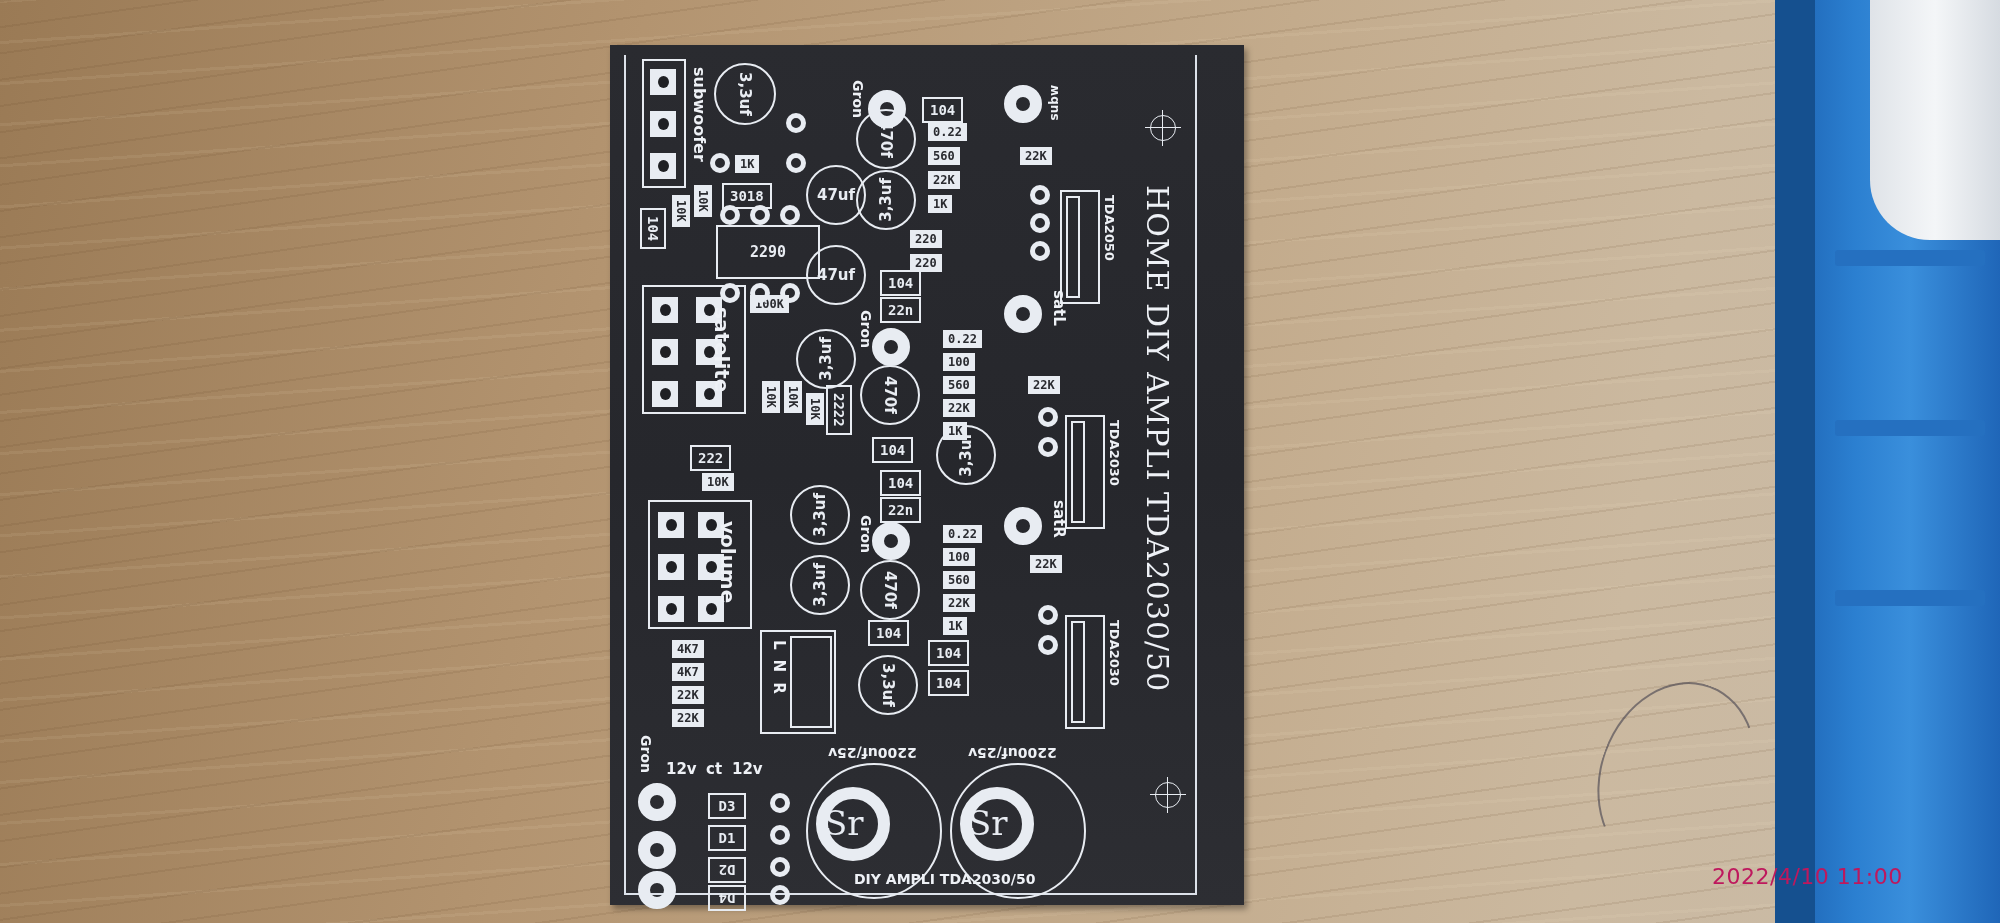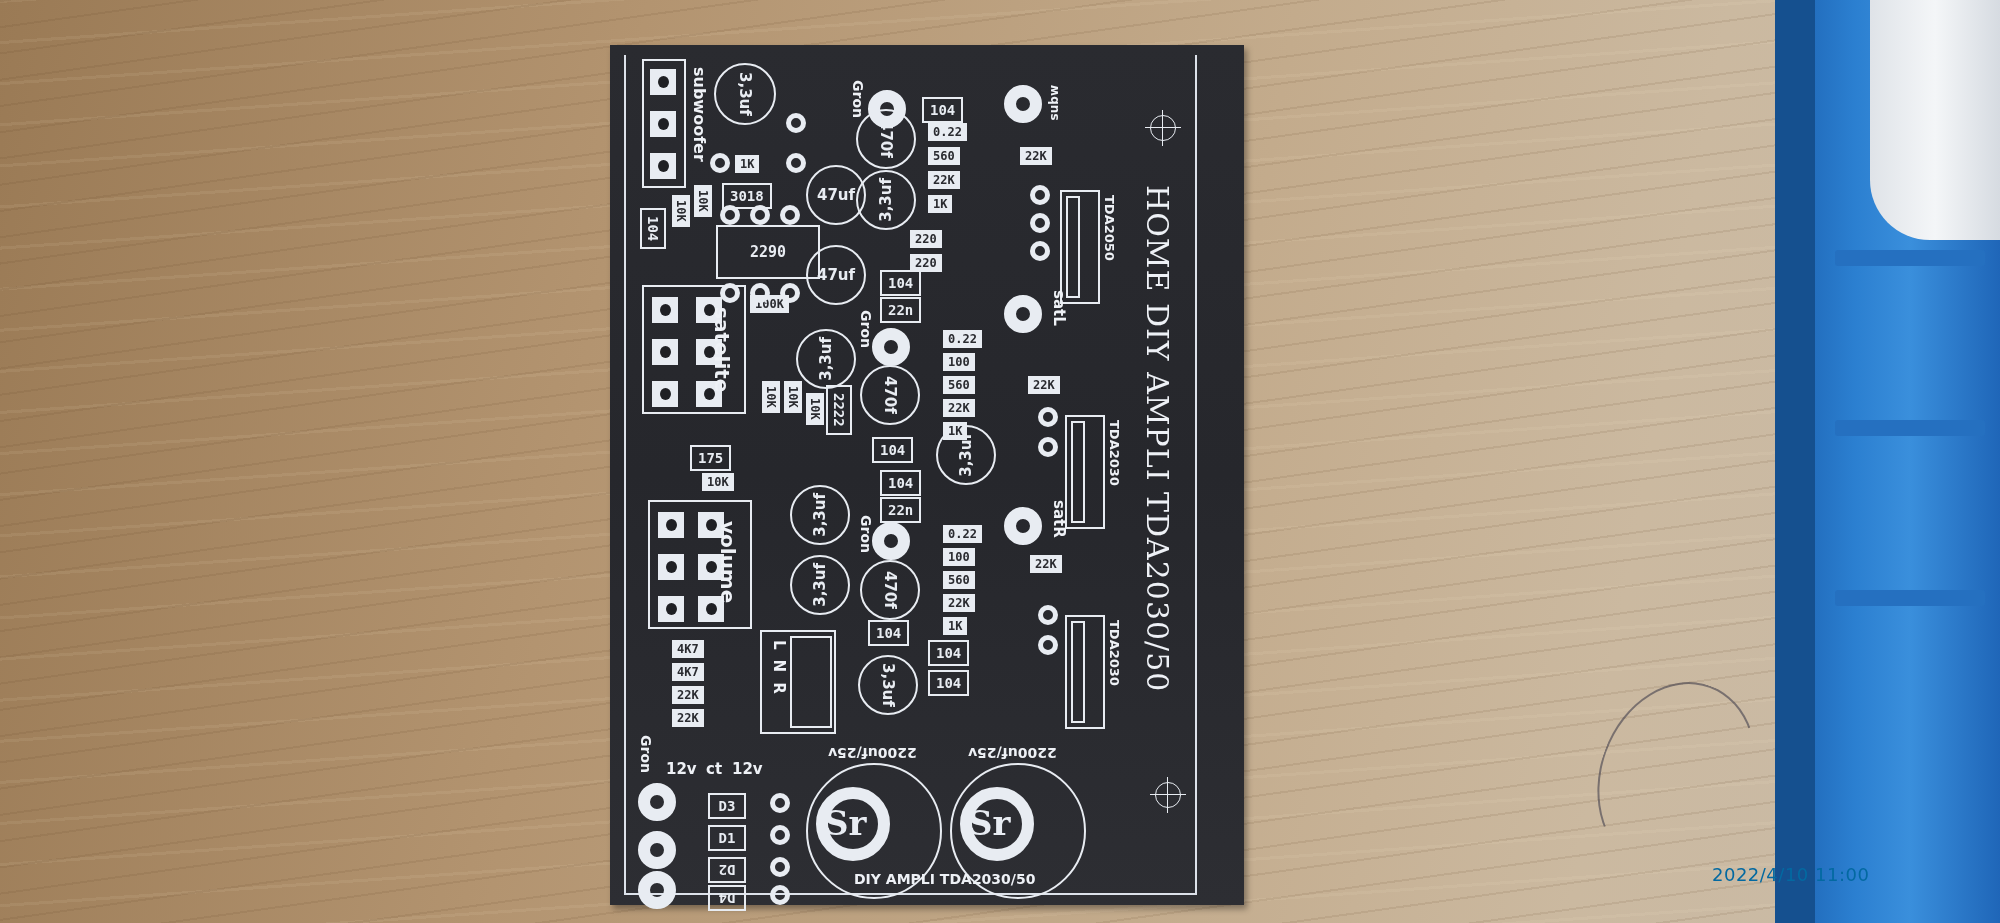--- a/index.html
+++ b/index.html
@@ -62,30 +62,30 @@
     .ic {
       position: absolute; border: 2px solid #e8ecf2; color: #e8ecf2; font-size: 15px; font-weight: bold;
       display: flex; align-items: center; justify-content: center; font-family: "DejaVu Sans Mono", monospace;
     }
     .tda {
       position: absolute; border: 2px solid #e8ecf2; width: 36px; height: 110px;
     }
     .tda::before { content: ""; position: absolute; left: 4px; top: 4px; width: 10px; height: 98px; border: 2px solid #e8ecf2; }
     .bigcap { position: absolute; border: 2px solid #e8ecf2; border-radius: 50%; }
     .bigcap .ring { position: absolute; border: 12px solid #e8ecf2; border-radius: 50%; }
-    .bigcap .logo { position: absolute; font-family: "DejaVu Serif", serif; font-weight: bold; font-size: 34px; color: #e8ecf2; }
+    .bigcap .logo { position: absolute; font-family: "DejaVu Serif", serif; font-weight: normal; font-size: 34px; color: #e8ecf2; }
     .fiducial { position: absolute; width: 24px; height: 24px; border: 1px solid #e8ecf2; border-radius: 50%; }
     .fiducial::before { content: ""; position: absolute; left: -6px; top: 11px; width: 36px; height: 1px; background: #e8ecf2; }
     .fiducial::after { content: ""; position: absolute; left: 11px; top: -6px; width: 1px; height: 36px; background: #e8ecf2; }
     .diode {
       position: absolute; border: 2px solid #e8ecf2; color: #e8ecf2; font-size: 14px; font-weight: bold;
       width: 34px; height: 22px; line-height: 22px; text-align: center; font-family: "DejaVu Sans Mono", monospace;
     }
     .timestamp {
-      position: absolute; left: 1712px; top: 864px; font-size: 18px; color: #0369a1;
+      position: absolute; left: 1712px; top: 864px; font-size: 22px; color: #be185d;
       font-family: "DejaVu Sans", sans-serif; letter-spacing: 0.5px;
     }
     .rot180 { transform: rotate(180deg); }
   </style>
 </head>
 <body>
 
 <div class="scene">
   <div class="pencil-mark"></div>
 
@@ -200,21 +200,21 @@
     <div class="res" style="left:125px; top:110px">1K</div>
     <div class="capbox" style="left:112px; top:138px">3018</div>
     <div class="res vtext" style="left:62px; top:150px; height:auto; width:18px; padding:5px 0">10K</div>
     <div class="res vtext" style="left:84px; top:140px; height:auto; width:18px; padding:5px 0">10K</div>
     <div class="capbox vtext" style="left:30px; top:163px; height:auto; width:22px; padding:6px 0">104</div>
     <div class="res" style="left:140px; top:250px">100K</div>
     <div class="res vtext" style="left:152px; top:336px; height:auto; width:18px; padding:5px 0">10K</div>
     <div class="res vtext" style="left:174px; top:336px; height:auto; width:18px; padding:5px 0">10K</div>
     <div class="res vtext" style="left:196px; top:348px; height:auto; width:18px; padding:5px 0">10K</div>
     <div class="capbox vtext" style="left:216px; top:340px; height:auto; width:22px; padding:6px 0">2222</div>
-    <div class="capbox" style="left:80px; top:400px">175</div>
+    <div class="capbox" style="left:80px; top:400px">222</div>
     <div class="res" style="left:92px; top:428px">10K</div>
 
     <div class="res" style="left:62px; top:595px">4K7</div>
     <div class="res" style="left:62px; top:618px">4K7</div>
     <div class="res" style="left:62px; top:641px">22K</div>
     <div class="res" style="left:62px; top:664px">22K</div>
 
     <div class="capbox" style="left:312px; top:52px">104</div>
     <div class="res" style="left:318px; top:78px">0.22</div>
     <div class="res" style="left:318px; top:102px">560</div>

